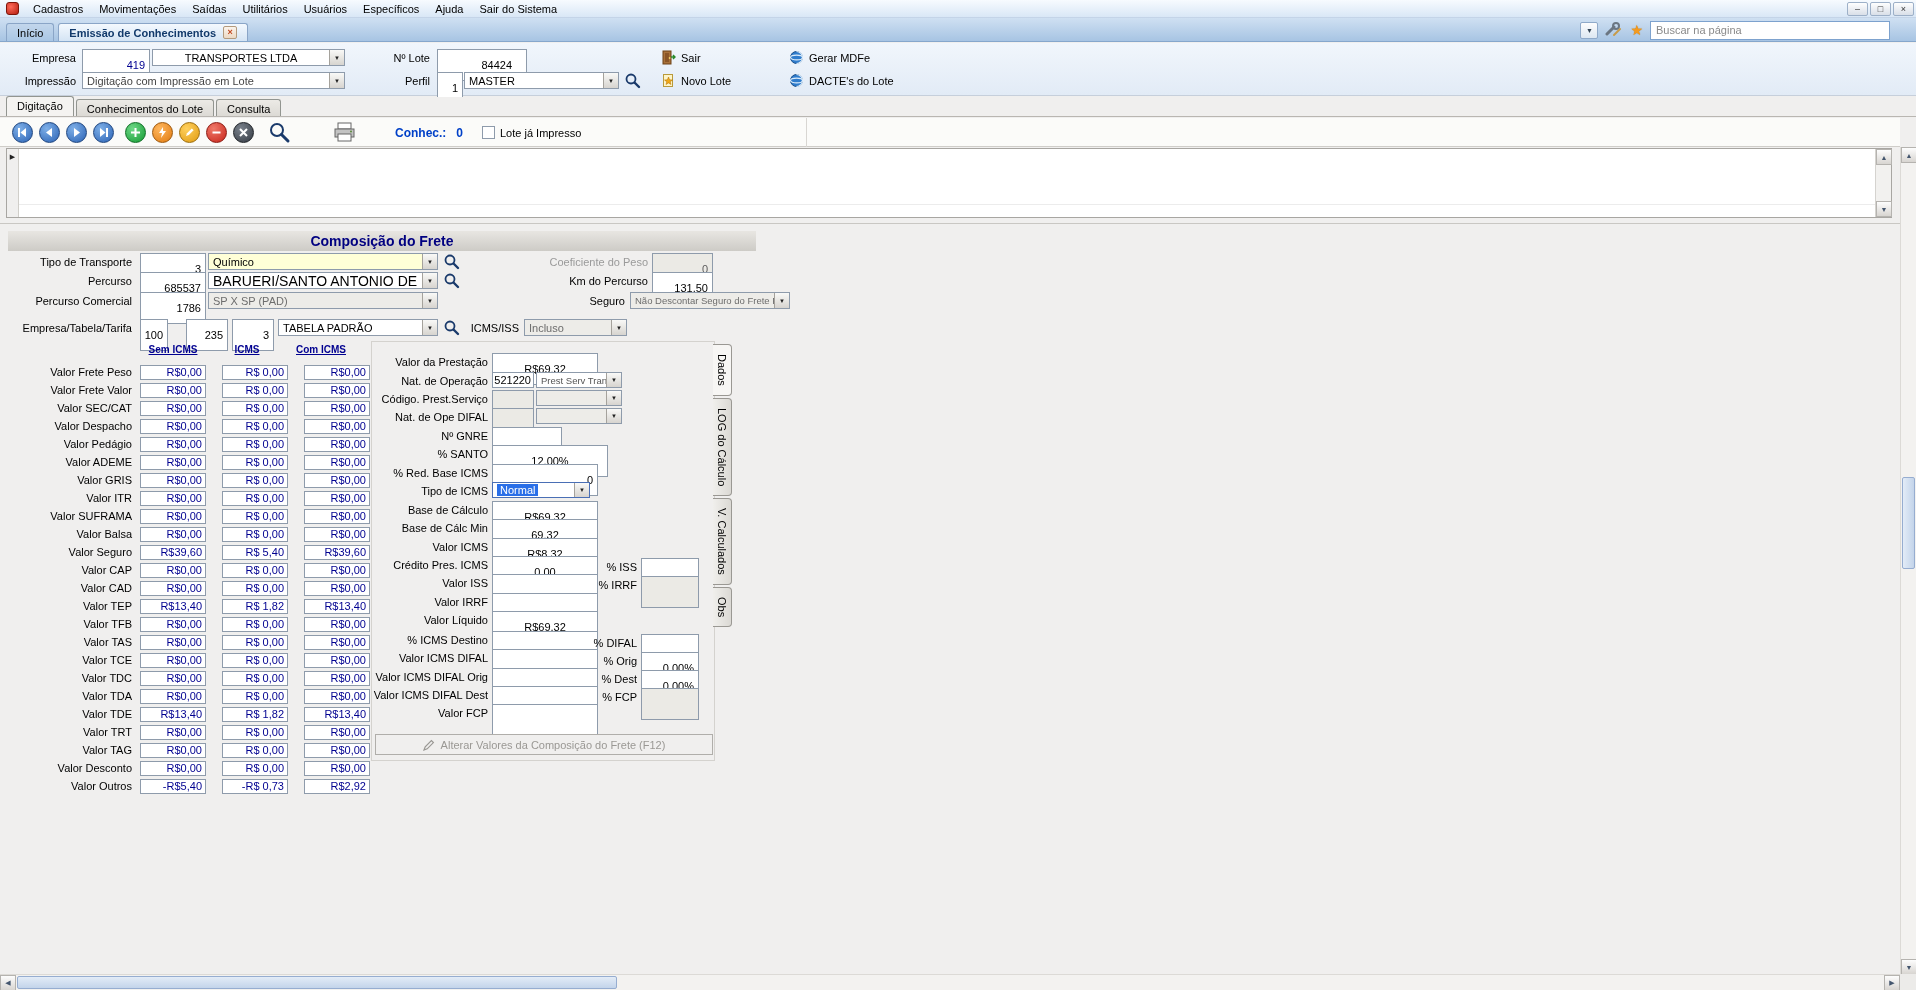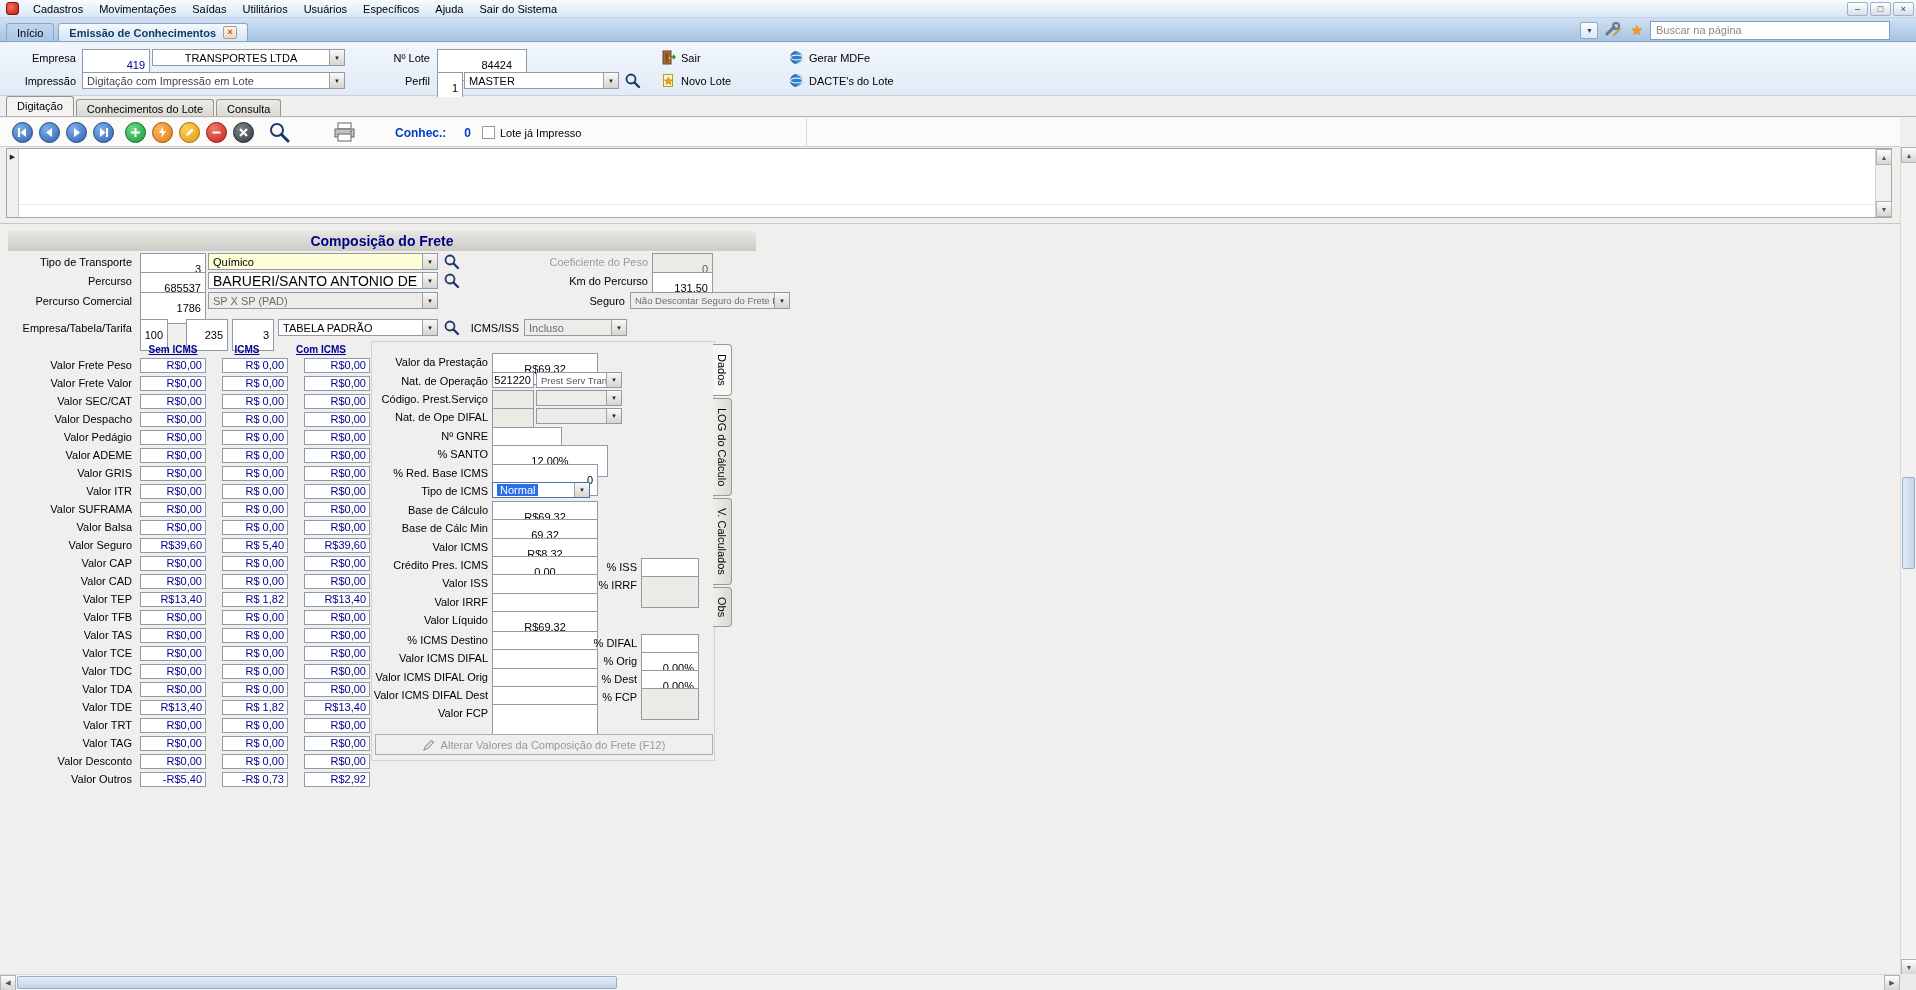--- a/index.html
+++ b/index.html
@@ -49,40 +49,40 @@
 
 .toolbar{position:absolute;top:118px;left:0;right:16px;height:29px;background:#fbfbf9;border-bottom:1px solid #cfcdc9}
 .tbsep{position:absolute;left:806px;top:0;width:1px;height:29px;background:#d8d6d2}
 .tbico{position:absolute;top:4px;width:21px;height:21px;border-radius:50%;display:flex;align-items:center;justify-content:center;border:1px solid #1d447e}
 .tb-nav{background:radial-gradient(circle at 35% 30%,#7fb0e8,#2a62b4)}
 .tb-add{background:radial-gradient(circle at 35% 30%,#6fd887,#149a32);border-color:#0c6e22}
 .tb-bolt{background:radial-gradient(circle at 35% 30%,#ffb75e,#e07a10);border-color:#9c5508}
 .tb-edit{background:radial-gradient(circle at 35% 30%,#ffd15e,#e09a10);border-color:#9c6c08}
 .tb-del{background:radial-gradient(circle at 35% 30%,#f07a6a,#c7241a);border-color:#8c170f}
 .tb-x{background:radial-gradient(circle at 35% 30%,#7a828c,#343a42);border-color:#1d2126}
-.conhec{position:absolute;left:395px;top:8px;font-weight:bold;color:#0040c8;font-size:12px;display:flex;gap:18px}
+.conhec{position:absolute;left:395px;top:8px;font-weight:bold;color:#0040c8;font-size:12px;display:flex;gap:10px}
 .cbx{position:absolute;left:482px;top:8px;display:flex;align-items:center;gap:5px}
 .cbx-box{width:13px;height:13px;border:1px solid #8e9bab;background:#fff}
 
 
 .grid{position:absolute;top:148px;left:6px;width:1886px;height:70px;background:#fff;border:1px solid #a8a6a2}
 .grid-ind{position:absolute;left:0;top:0;width:12px;height:100%;background:#f0efee;border-right:1px solid #d0cec9;font-size:7px;color:#222;text-align:center;padding-top:4px}
 .grid-line{position:absolute;left:12px;right:16px;top:55px;height:1px;background:#ececec}
 .gsb{position:absolute;right:0;top:0;width:16px;height:100%;background:#f2f1ef;border-left:1px solid #d5d3cf}
 .sb-btn{width:16px;height:16px;background:linear-gradient(#fdfdfd,#d8d5d1);border:1px solid #b5b3af;font-size:7px;color:#44566e;display:flex;align-items:center;justify-content:center}
 
 
 .compose{position:absolute;top:223px;left:0;right:16px;height:751px;background:#f0efee;border-top:1px solid #c9c7c3}
 .title-bar{position:absolute;left:8px;top:7px;width:748px;height:20px;background:linear-gradient(#e8e6e2,#cdcbc6);display:flex;align-items:center;justify-content:center;color:#000080;font-weight:bold;font-size:14px}
 .mag{position:absolute;width:17px;height:17px}
 .inner-box{position:absolute;left:371px;top:117px;width:344px;height:420px;border:1px solid #d4d2ce;background:#f0efee}
 
 
 .ft{position:absolute;left:0;top:120px;width:362px}
-.ft-head{display:flex;height:12px;margin-bottom:0}
+.ft-head{display:flex;height:12px;margin-bottom:7px}
 .ft-head .sp{width:136px;flex:none}
 .ft-h{width:66px;flex:none;text-align:center;color:#000090;font-weight:bold;font-size:10px;text-decoration:underline}
 .ft-h.m8{margin-left:8px}.ft-h.m4{margin-left:4px}
 .ft-row{display:flex;align-items:center;height:18px}
 .ft-lbl{width:136px;flex:none;text-align:right;padding-right:4px;white-space:nowrap}
 .ft-val{width:66px;height:15px;flex:none;border:1px solid #8e9bab;background:#fff;display:flex;align-items:center;justify-content:flex-end;padding:0 3px;color:#000090}
 .ft-val.m8{margin-left:16px}.ft-val.m4{margin-left:4px}
 
 
 .cfld{height:16px}

